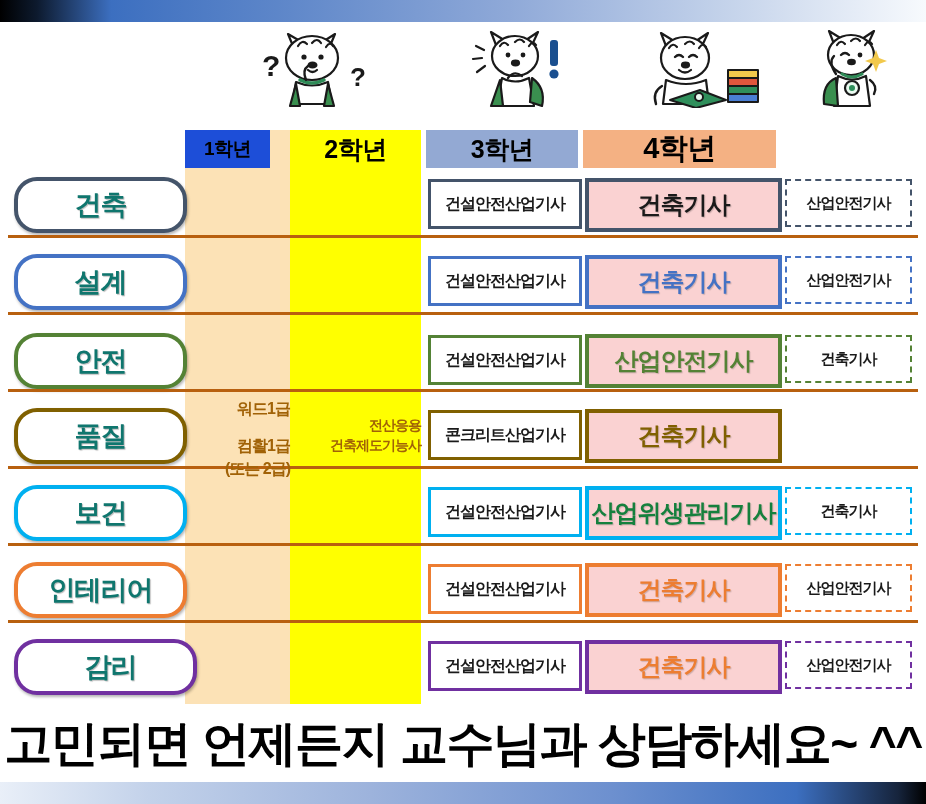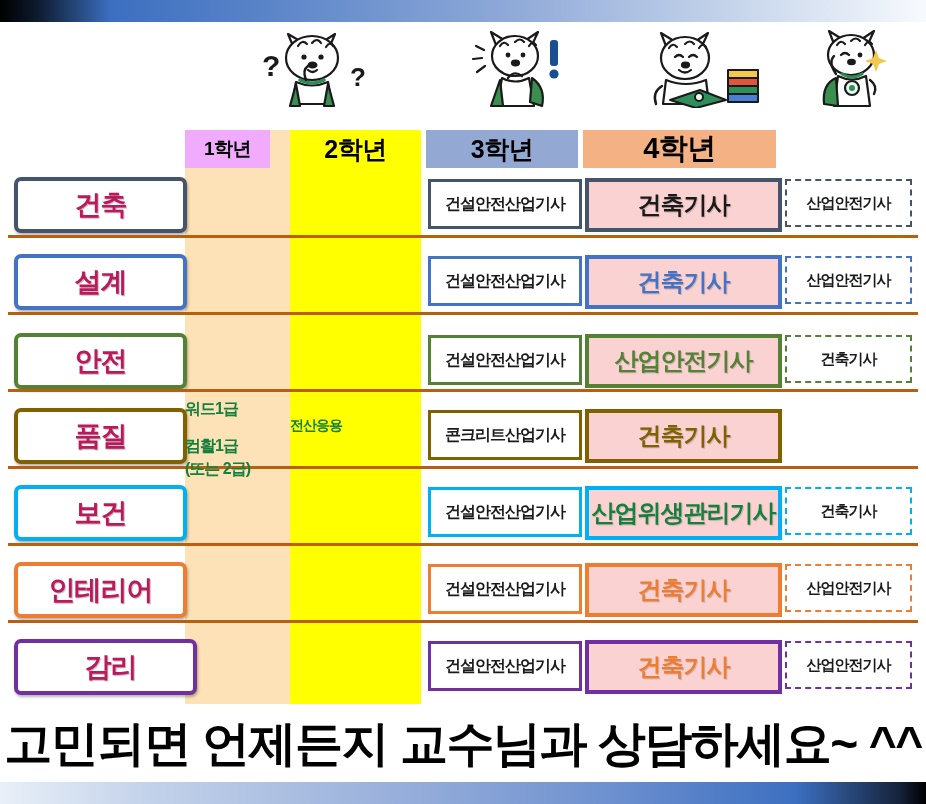--- a/index.html
+++ b/index.html
@@ -21,54 +21,54 @@
   .col-y2{left:290px;width:131px;background:#ffff00;}
 
   
   .mascots{position:absolute;left:0;top:0;width:926px;height:86px;}
   .mascot{position:absolute;top:2px;}
   .mascot svg{display:block;}
 
   
   .hdr{position:absolute;top:108px;height:38px;display:flex;align-items:center;justify-content:center;
        font-weight:bold;color:#000;letter-spacing:-0.5px;}
-  .hdr-y1{left:185px;width:85px;background:#f0abfc;font-size:19px;}
+  .hdr-y1{left:185px;width:85px;background:#1d4ed8;font-size:19px;}
   .hdr-y2{left:290px;width:131px;background:#ffff00;font-size:25px;}
   .hdr-y3{left:426px;width:152px;background:#93a9d3;font-size:25px;}
   .hdr-y4{left:583px;width:193px;background:#f4b183;font-size:29px;}
   .hdr-bonus{left:783px;width:127px;background:#d9d9d9;font-size:17px;}
 
   
   .row{position:absolute;left:0;width:926px;height:74px;}
   .sep{position:absolute;left:8px;width:910px;height:3px;background:#b8600f;}
 
   
   .pill{position:absolute;left:14px;width:165px;height:48px;
-        background:#fff;border-radius:7px;border:4px solid #444;
+        background:#fff;border-radius:23px;border:4px solid #444;
         box-shadow:1px 2px 3px rgba(0,0,0,.30);
         display:flex;align-items:center;justify-content:center;
-        font-size:27px;font-weight:bold;color:#be185d;
+        font-size:27px;font-weight:bold;color:#0f766e;
         text-shadow:1px 1px 1px rgba(0,0,0,.28);letter-spacing:-1px;}
 
   
   .b3{position:absolute;left:428px;width:148px;height:44px;background:#fff;
       border:3px solid #444;display:flex;align-items:center;justify-content:center;
       font-size:16px;font-weight:bold;color:#1a1a1a;letter-spacing:-1px;}
   
   .b4{position:absolute;left:585px;width:189px;height:46px;background:#fad2d2;
       border:4px solid #444;display:flex;align-items:center;justify-content:center;
       font-size:24px;font-weight:bold;letter-spacing:-1px;
       text-shadow:1px 1px 1px rgba(0,0,0,.18);}
   
   .bb{position:absolute;left:785px;width:123px;height:44px;background:#fff;
       border:2px dashed #444;display:flex;align-items:center;justify-content:center;
       font-size:15px;font-weight:bold;color:#1a1a1a;letter-spacing:-1px;}
 
   
-  .merged{position:absolute;text-align:left;font-weight:bold;color:#15803d;letter-spacing:-1px;line-height:1.45;}
+  .merged{position:absolute;text-align:right;font-weight:bold;color:#a16207;letter-spacing:-1px;line-height:1.45;}
   .merged-y1{left:185px;width:105px;top:375px;font-size:16px;}
   .merged-y2{left:290px;width:131px;top:393px;font-size:14px;}
 
   .caption{position:absolute;left:0;top:690px;width:926px;text-align:center;
            font-size:48px;font-weight:bold;color:#000;letter-spacing:-1.5px;}
 </style>
 </head>
 <body>
 
 <div class="bar bar-top"></div>
@@ -229,16 +229,17 @@
 
   <div class="merged merged-y1">
     <div>워드1급</div>
     <div style="height:14px"></div>
     <div>컴활1급</div>
     <div>(또는 2급)</div>
   </div>
 
   <div class="merged merged-y2">
     <div>전산응용</div>
+    <div>건축제도기능사</div>
   </div>
 
   <div class="caption">고민되면 언제든지 교수님과 상담하세요~ ^^</div>
 </div>
 
 </body></html>

